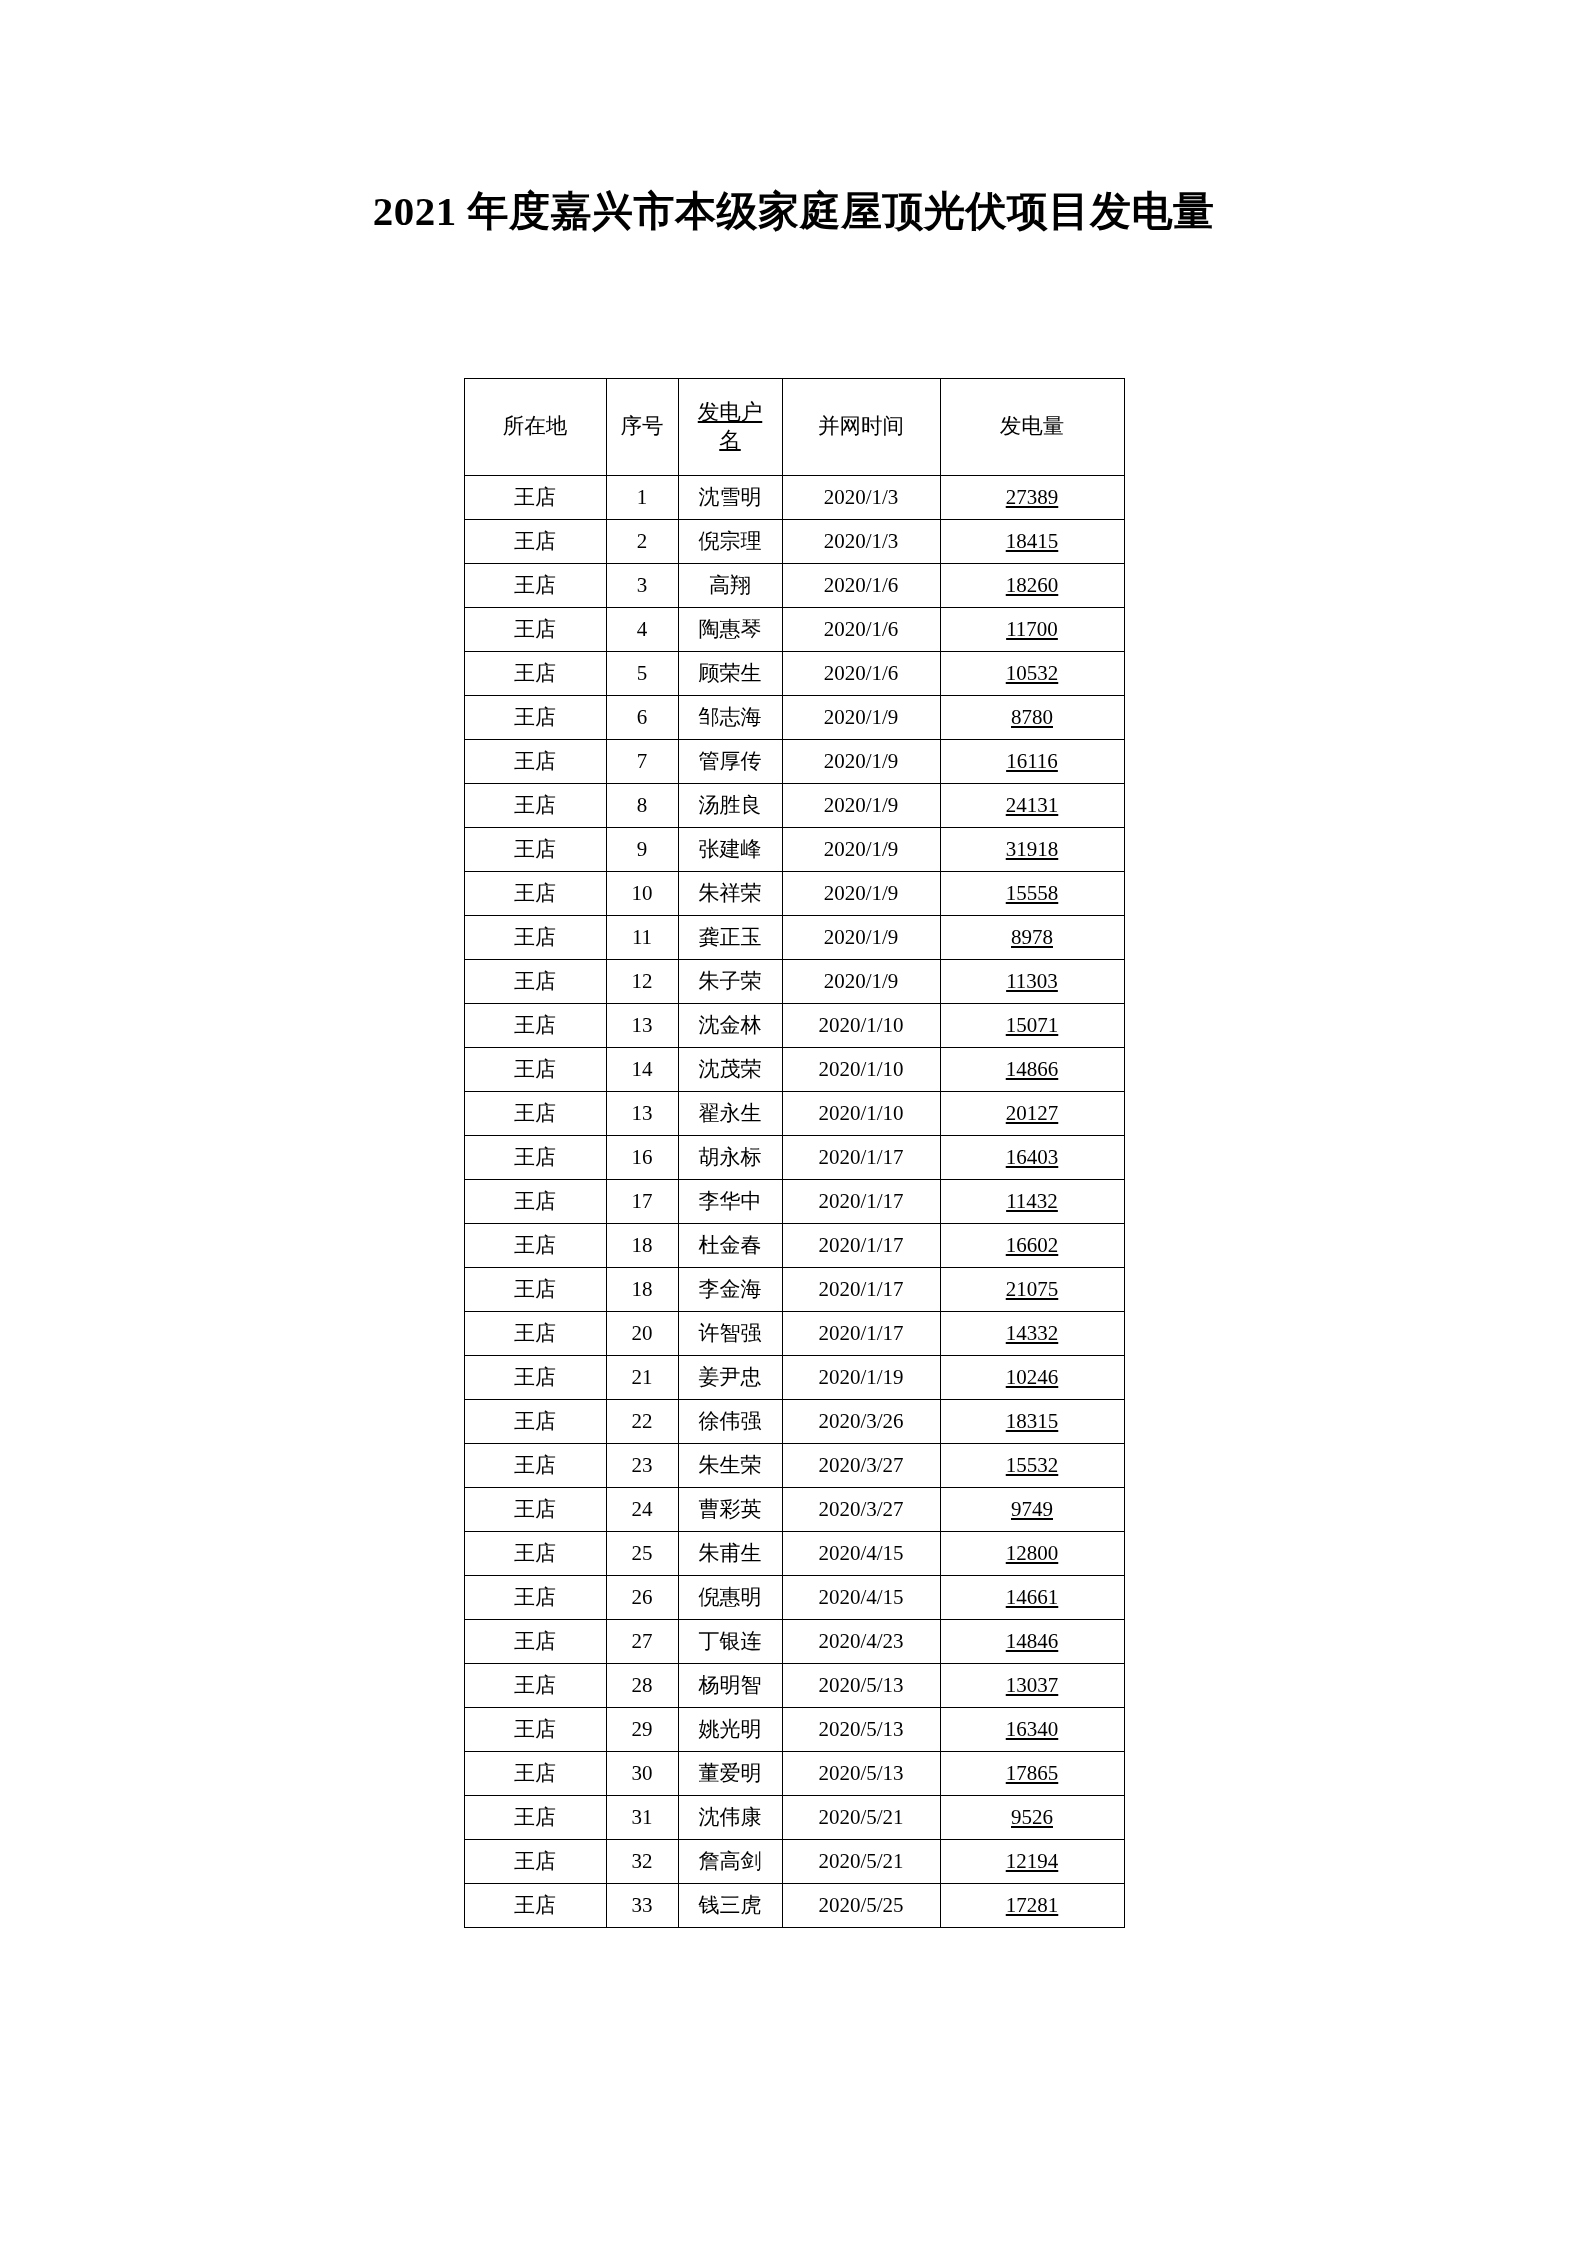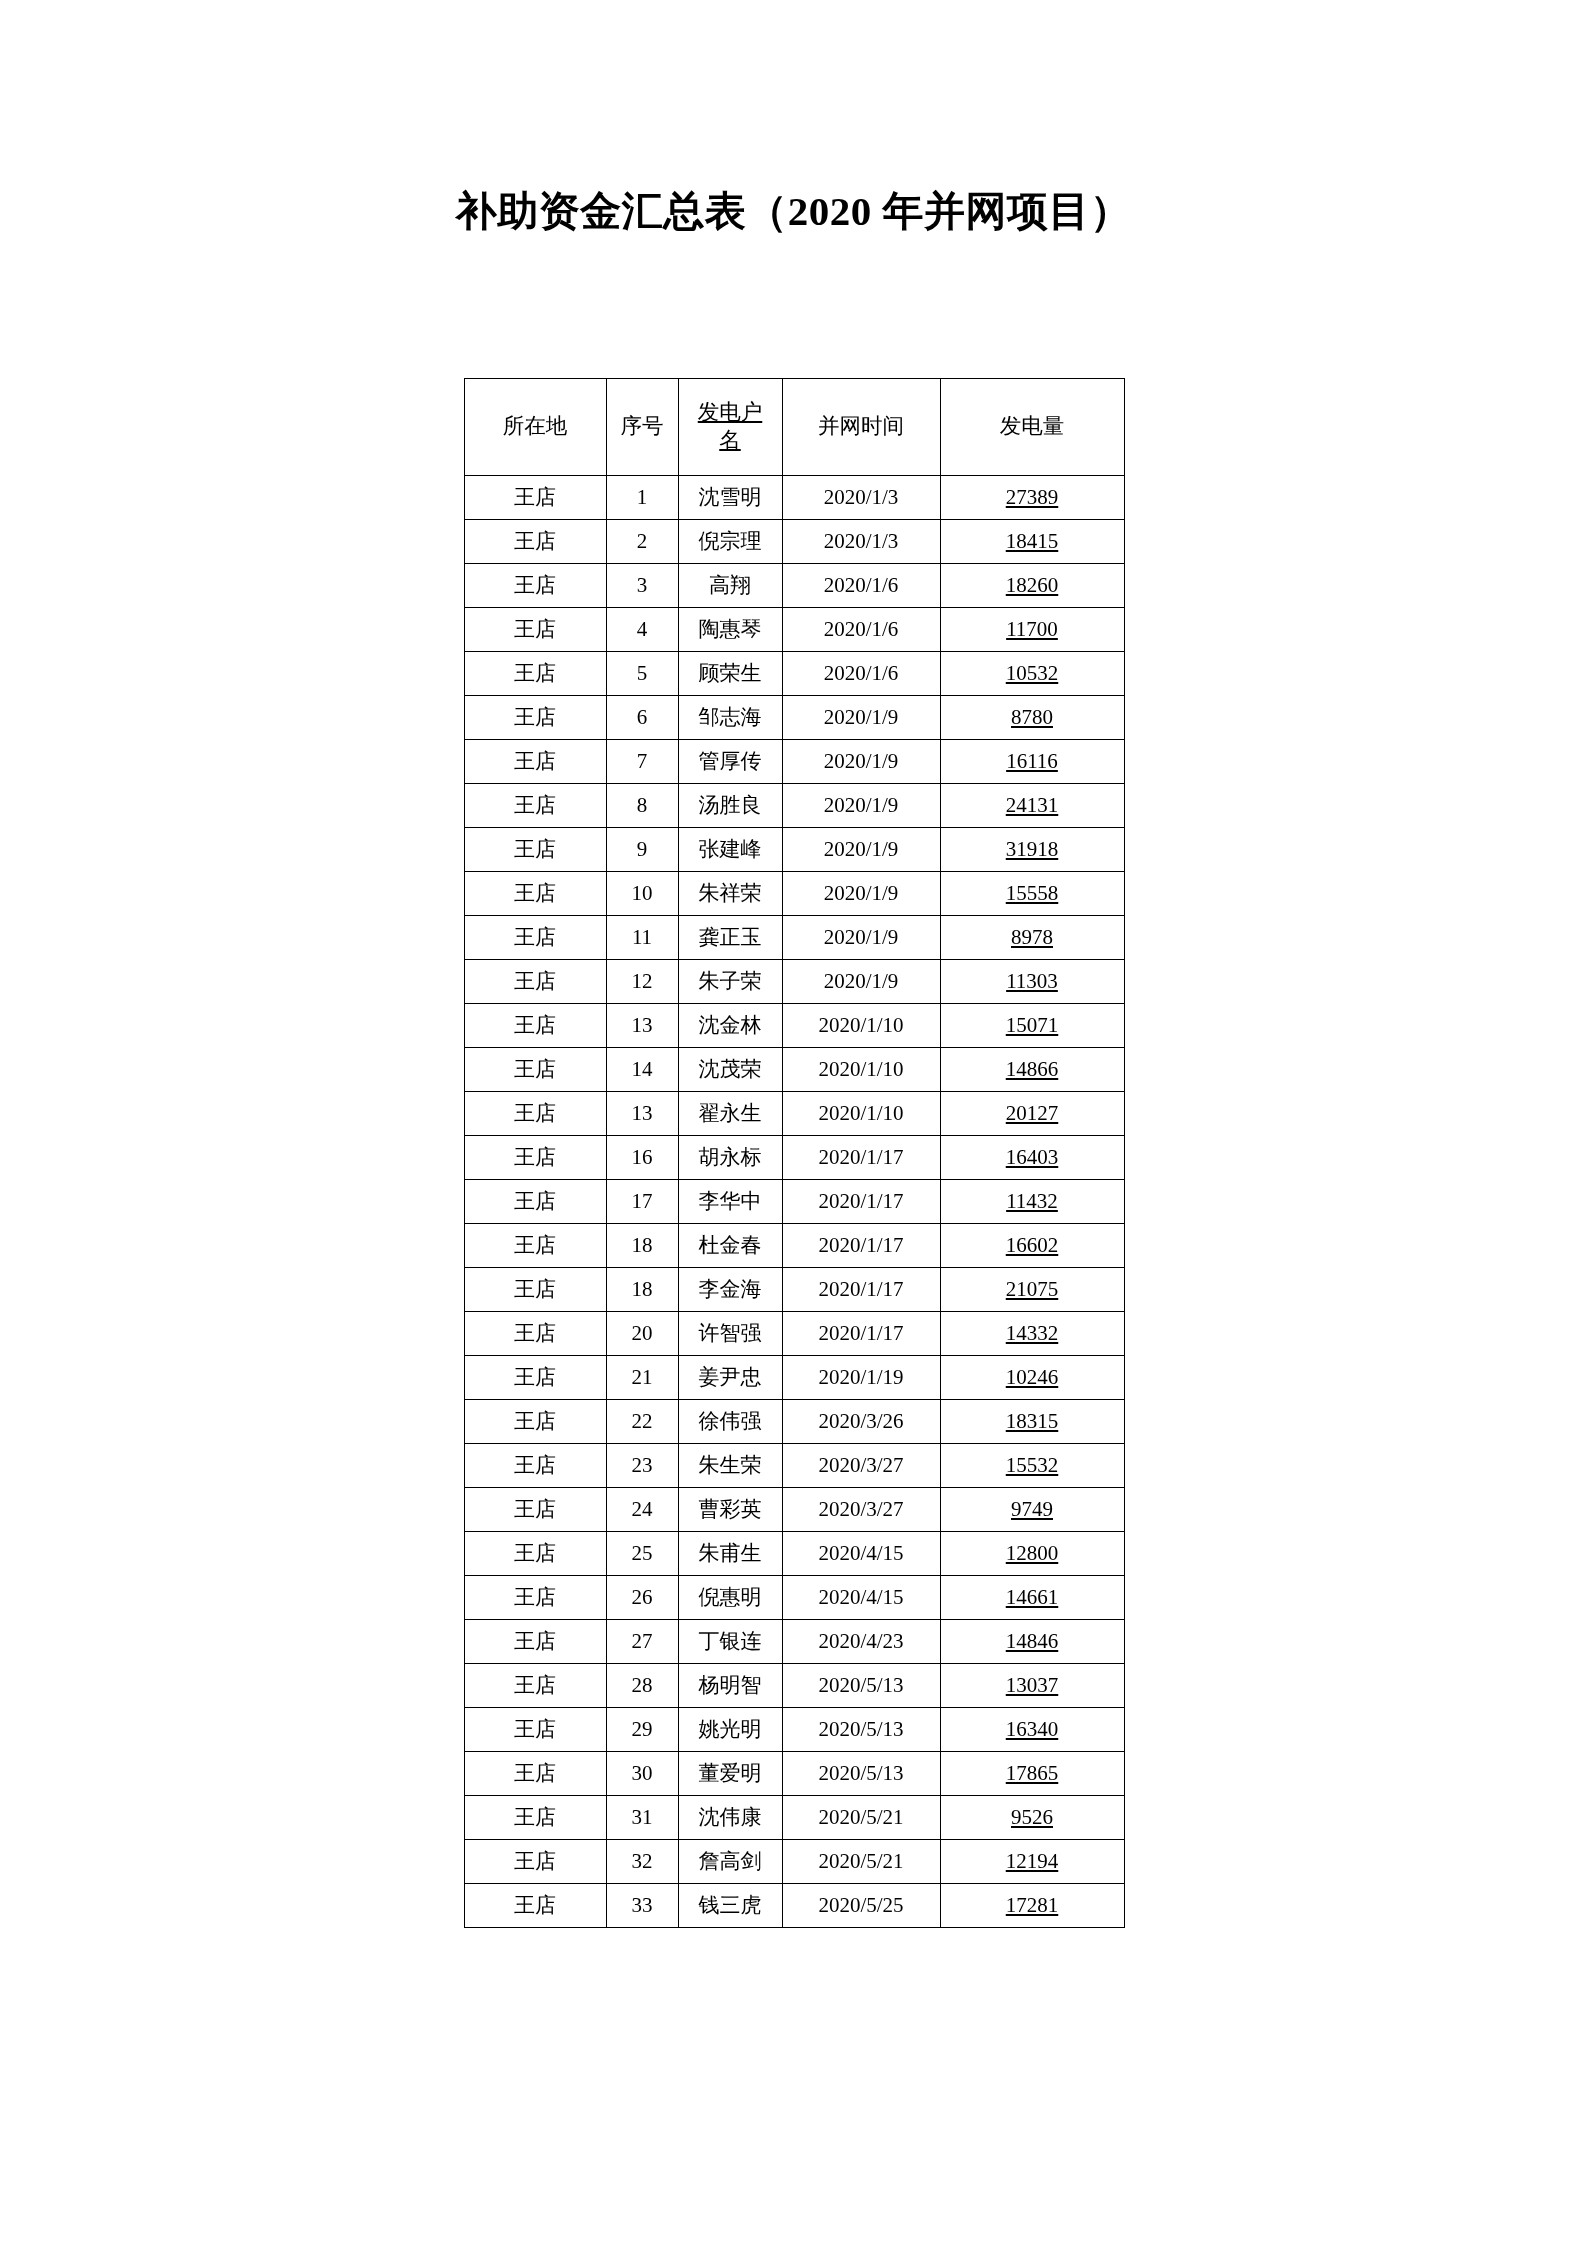--- a/index.html
+++ b/index.html
@@ -81,21 +81,21 @@
     line-height: 1.3;
     text-decoration: underline;
   }
 </style>
 </head>
 <body>
 
 <div class="page">
 
   <div class="doc-title">
-    <span class="line">补助资金汇总表（2020 年并网项目）</span>
+    <span class="line">2021 年度嘉兴市本级家庭屋顶光伏项目发电量</span>
   </div>
 
   <div class="table-wrap">
     <table class="main">
       <colgroup>
         <col class="c-loc">
         <col class="c-seq">
         <col class="c-name">
         <col class="c-date">
         <col class="c-amt">

